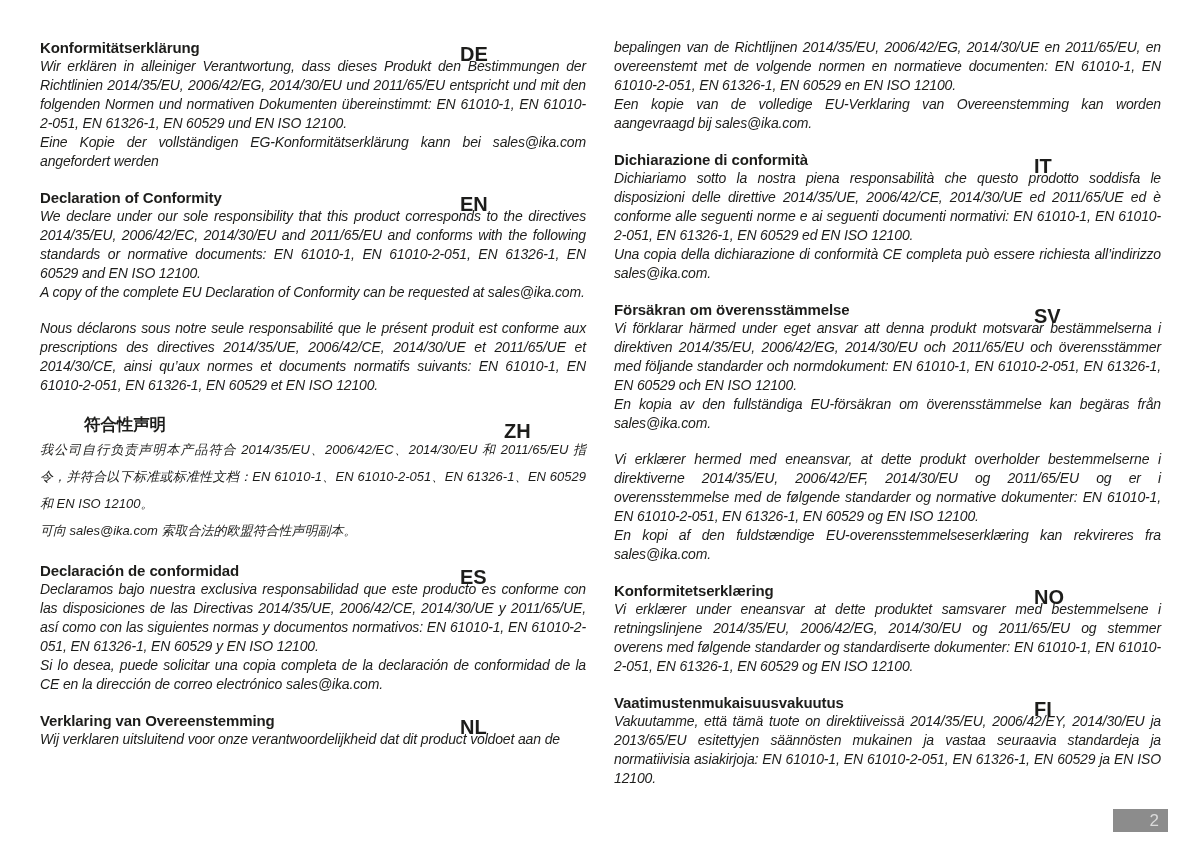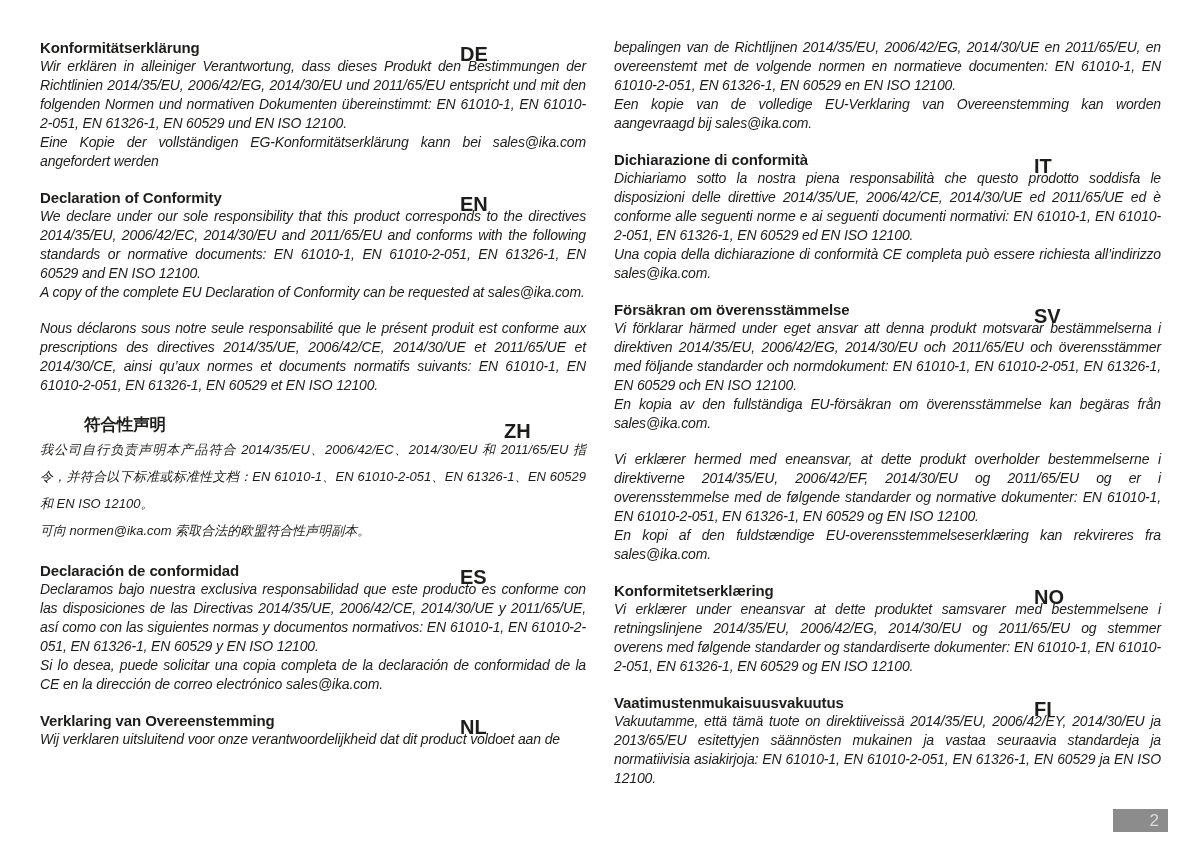--- a/index.html
+++ b/index.html
@@ -102,21 +102,21 @@
     <section class="sec">
       <p class="body">Nous déclarons sous notre seule responsabilité que le présent produit est conforme aux prescriptions des directives 2014/35/UE, 2006/42/CE, 2014/30/UE et 2011/65/UE et 2014/30/CE, ainsi qu’aux normes et documents normatifs suivants: EN 61010-1, EN 61010-2-051, EN 61326-1, EN 60529 et EN ISO 12100.</p>
     </section>
 
     <section class="sec sec-zh">
       <div class="sec-head">
         <h2 class="sec-title">符合性声明</h2>
         <span class="lang-code">ZH</span>
       </div>
       <p class="body">我公司自行负责声明本产品符合 2014/35/EU、2006/42/EC、2014/30/EU 和 2011/65/EU 指令，并符合以下标准或标准性文档：EN 61010-1、EN 61010-2-051、EN 61326-1、EN 60529 和 EN ISO 12100。</p>
-      <p class="body">可向 normen@ika.com 索取合法的欧盟符合性声明副本。</p>
+      <p class="body">可向 sales@ika.com 索取合法的欧盟符合性声明副本。</p>
     </section>
 
     <section class="sec">
       <div class="sec-head">
         <h2 class="sec-title">Declaración de conformidad</h2>
         <span class="lang-code">ES</span>
       </div>
       <p class="body">Declaramos bajo nuestra exclusiva responsabilidad que este producto es conforme con las disposiciones de las Directivas 2014/35/UE, 2006/42/CE, 2014/30/UE y 2011/65/UE, así como con las siguientes normas y documentos normativos: EN 61010-1, EN 61010-2-051, EN 61326-1, EN 60529 y EN ISO 12100.</p>
       <p class="body">Si lo desea, puede solicitar una copia completa de la declaración de conformidad de la CE en la dirección de correo electrónico sales@ika.com.</p>
     </section>

